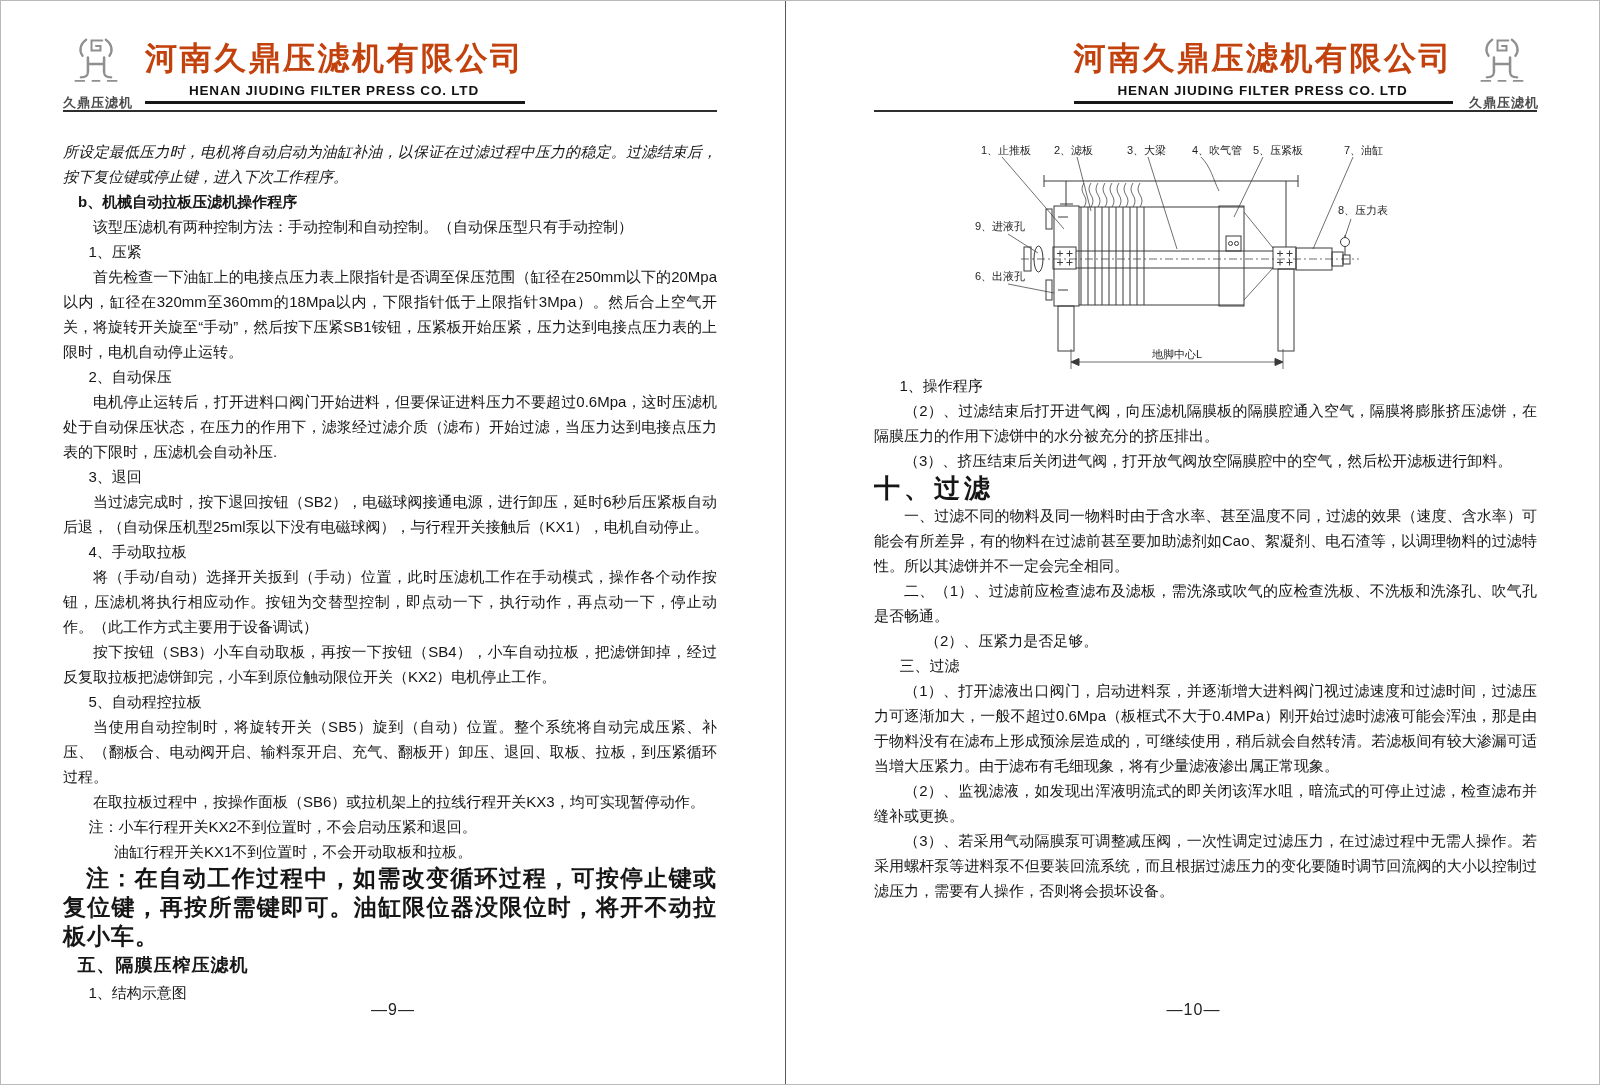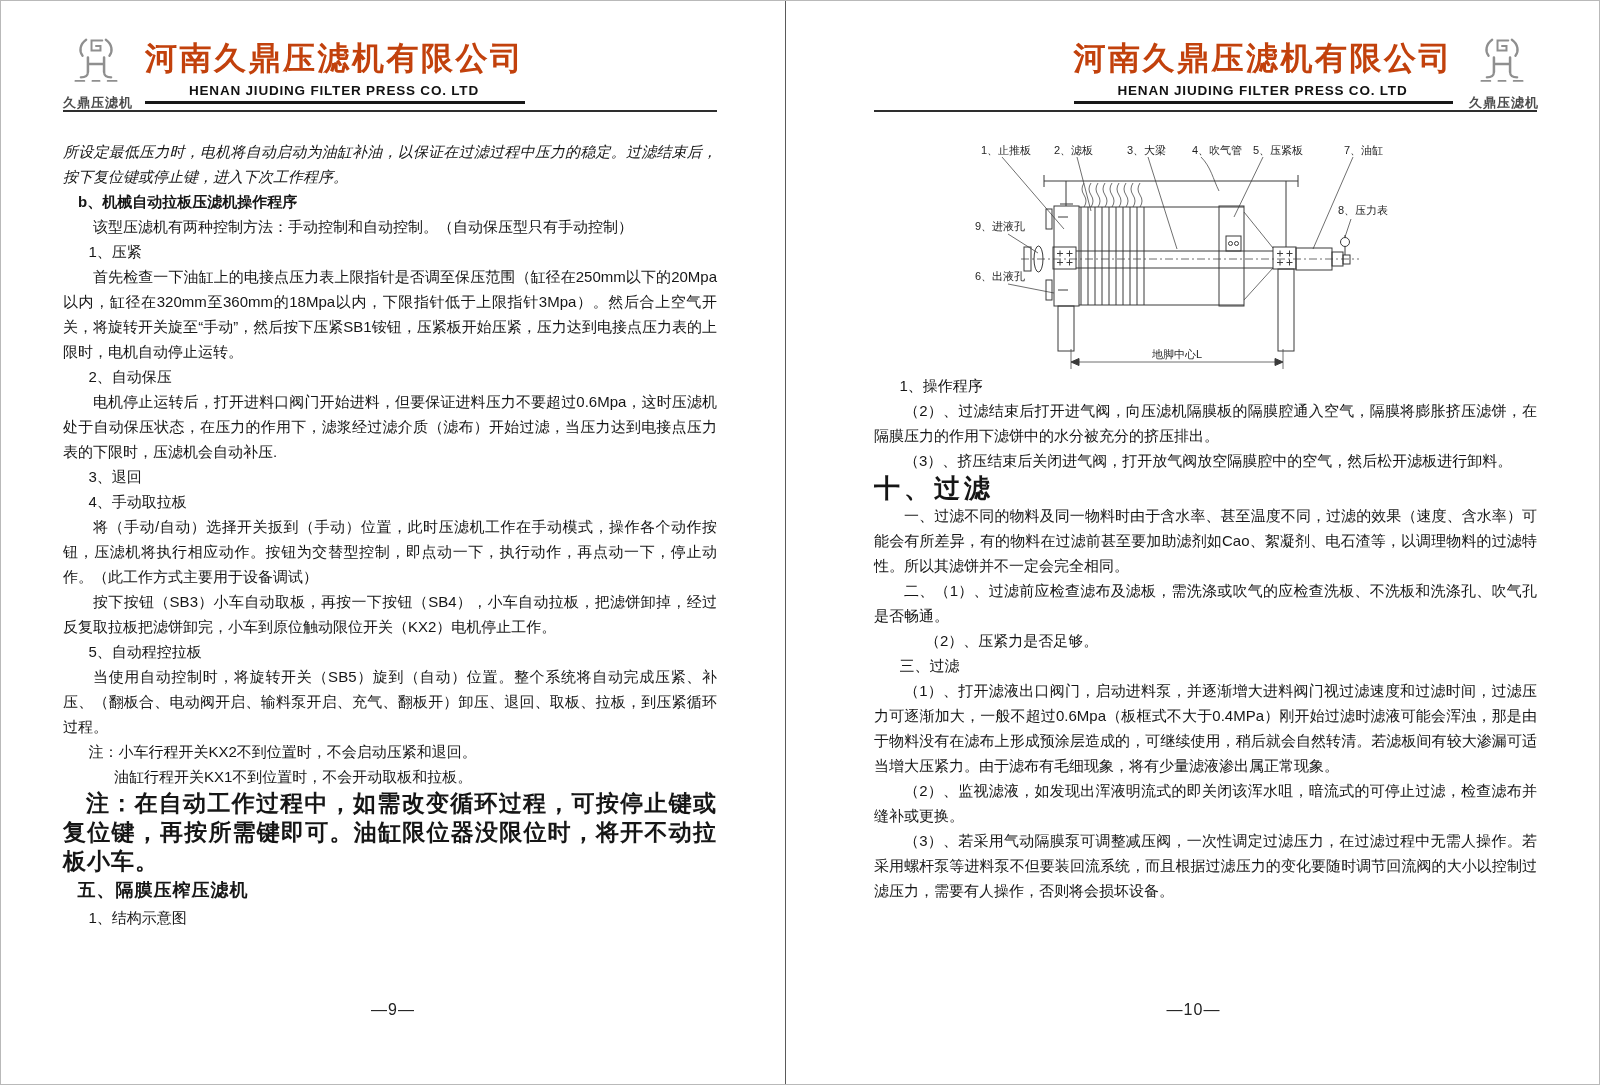--- a/index.html
+++ b/index.html
@@ -76,25 +76,27 @@
 
     <div class="body">
       <p class="cont">所设定最低压力时，电机将自动启动为油缸补油，以保证在过滤过程中压力的稳定。过滤结束后，按下复位键或停止键，进入下次工作程序。</p>
       <p class="boldh">b、机械自动拉板压滤机操作程序</p>
       <p class="ind">该型压滤机有两种控制方法：手动控制和自动控制。（自动保压型只有手动控制）</p>
       <p class="numh">1、压紧</p>
       <p class="ind">首先检查一下油缸上的电接点压力表上限指针是否调至保压范围（缸径在250mm以下的20Mpa以内，缸径在320mm至360mm的18Mpa以内，下限指针低于上限指针3Mpa）。然后合上空气开关，将旋转开关旋至“手动”，然后按下压紧SB1铵钮，压紧板开始压紧，压力达到电接点压力表的上限时，电机自动停止运转。</p>
       <p class="numh">2、自动保压</p>
       <p class="ind">电机停止运转后，打开进料口阀门开始进料，但要保证进料压力不要超过0.6Mpa，这时压滤机处于自动保压状态，在压力的作用下，滤浆经过滤介质（滤布）开始过滤，当压力达到电接点压力表的下限时，压滤机会自动补压.</p>
       <p class="numh">3、退回</p>
+      <p class="ind">当过滤完成时，按下退回按钮（SB2），电磁球阀接通电源，进行卸压，延时6秒后压紧板自动后退，（自动保压机型25ml泵以下没有电磁球阀），与行程开关接触后（KX1），电机自动停止。</p>
       <p class="numh">4、手动取拉板</p>
       <p class="ind">将（手动/自动）选择开关扳到（手动）位置，此时压滤机工作在手动模式，操作各个动作按钮，压滤机将执行相应动作。按钮为交替型控制，即点动一下，执行动作，再点动一下，停止动作。（此工作方式主要用于设备调试）</p>
       <p class="ind">按下按钮（SB3）小车自动取板，再按一下按钮（SB4），小车自动拉板，把滤饼卸掉，经过反复取拉板把滤饼卸完，小车到原位触动限位开关（KX2）电机停止工作。</p>
       <p class="numh">5、自动程控拉板</p>
       <p class="ind">当使用自动控制时，将旋转开关（SB5）旋到（自动）位置。整个系统将自动完成压紧、补压、（翻板合、电动阀开启、输料泵开启、充气、翻板开）卸压、退回、取板、拉板，到压紧循环过程。</p>
+      <p class="ind">在取拉板过程中，按操作面板（SB6）或拉机架上的拉线行程开关KX3，均可实现暂停动作。</p>
       <p class="numh">注：小车行程开关KX2不到位置时，不会启动压紧和退回。</p>
       <p class="note2">油缸行程开关KX1不到位置时，不会开动取板和拉板。</p>
       <p class="bignote">注：在自动工作过程中，如需改变循环过程，可按停止键或复位键，再按所需键即可。油缸限位器没限位时，将开不动拉板小车。</p>
       <p class="secthead">五、隔膜压榨压滤机</p>
       <p class="numh">1、结构示意图</p>
     </div>
 
     <div class="pageno">—9—</div>
   </div>
 

